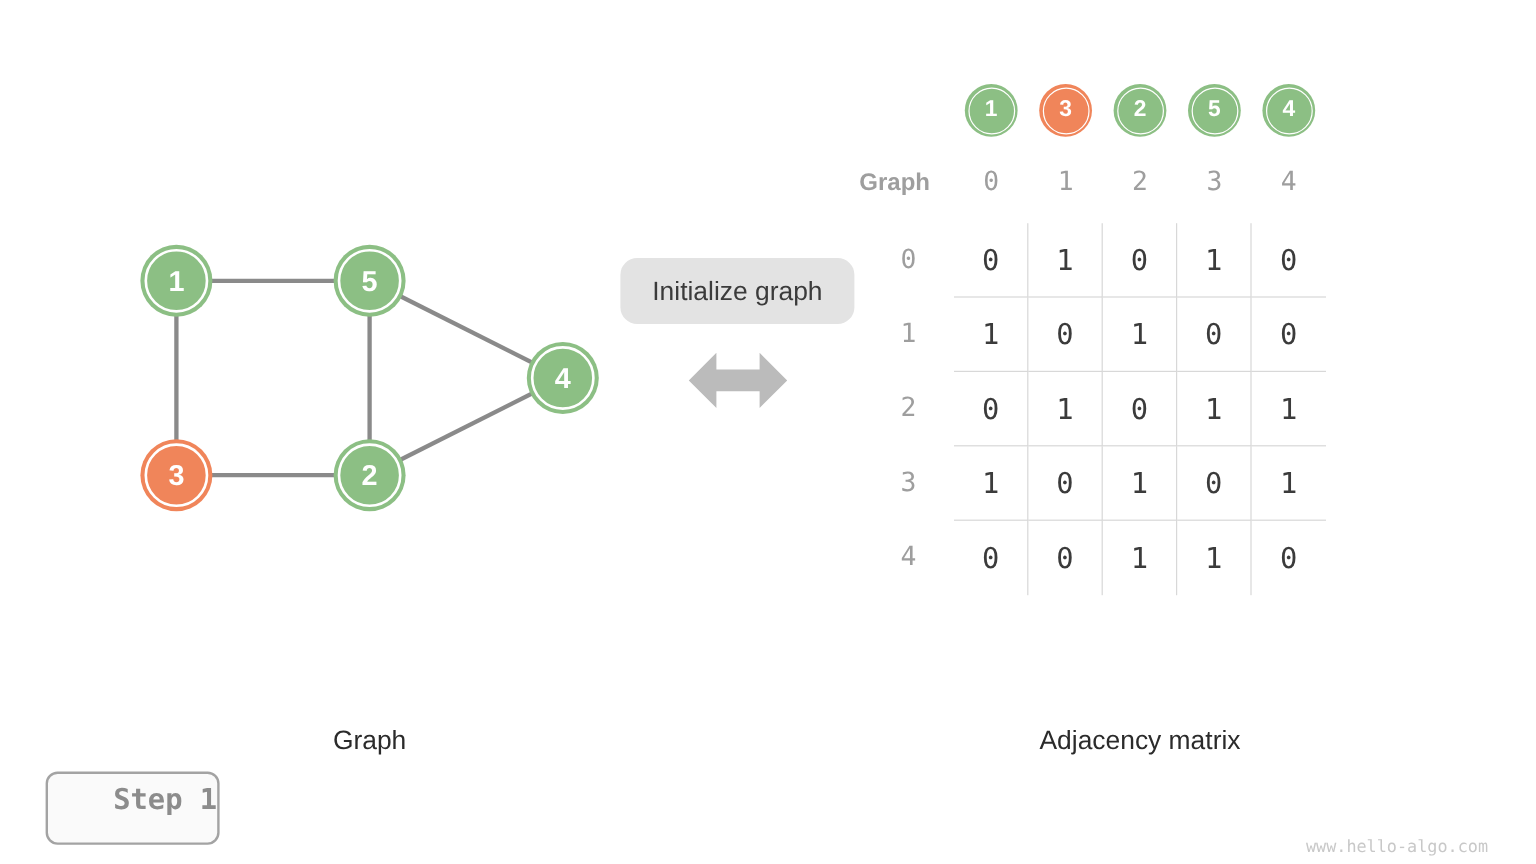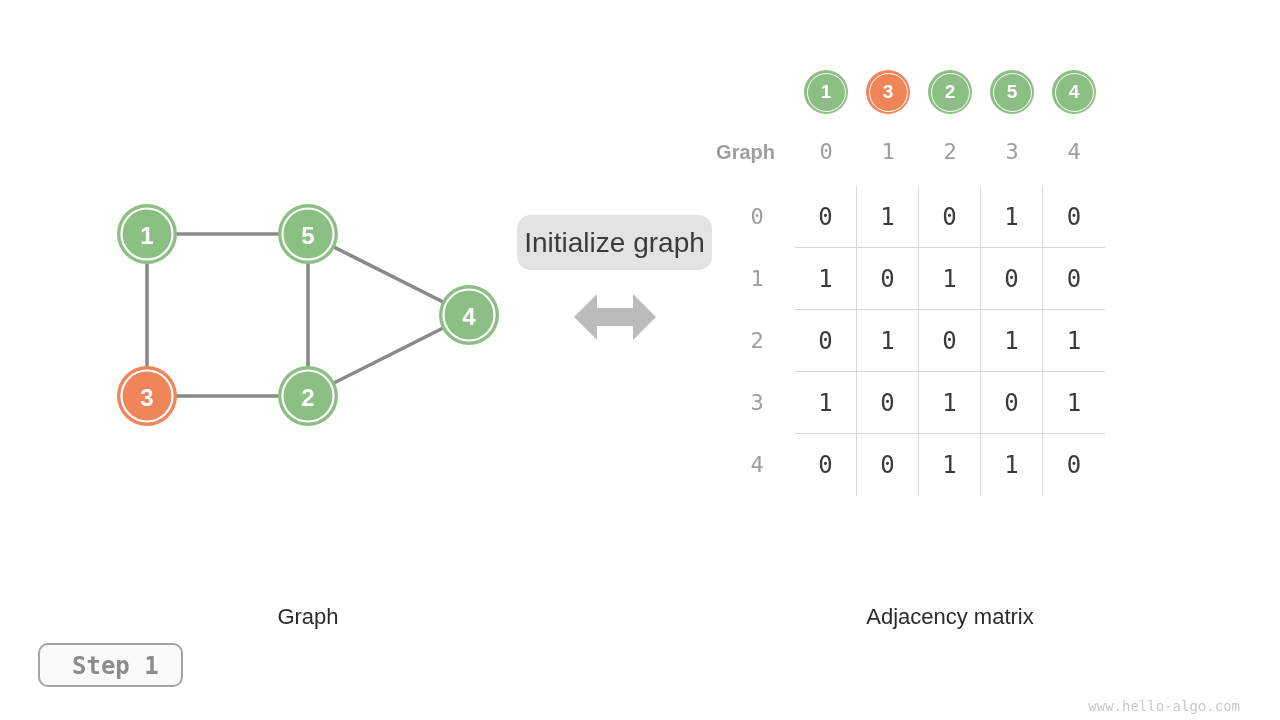--- a/index.html
+++ b/index.html
@@ -10,21 +10,21 @@
   
   #graph-svg{position:absolute;left:0;top:0;}
   .edge{stroke:var(--edge);stroke-width:3.6;}
   .node-ring{fill:none;stroke:#ffffff;stroke-width:2.2;}
   .node-num{fill:#ffffff;font-weight:bold;font-size:24px;
     font-family:"Liberation Sans",sans-serif;text-anchor:middle;dominant-baseline:central;}
   
   #init-pill{
     position:absolute;left:517px;top:215px;width:195px;height:55px;
     background:var(--pill-bg);border-radius:14px;color:var(--dark);
-    font-size:28px;line-height:55px;text-align:center;
+    font-size:22px;line-height:55px;text-align:center;
   }
   #arrow-svg{position:absolute;left:573px;top:290px;}
   #arrow-svg polygon{fill:var(--arrow);}
   
   .side-label{
     position:absolute;left:575px;width:200px;text-align:right;
     font-weight:bold;font-size:20px;line-height:24px;
   }
   #vertex-list-label{top:81px;color:var(--caption);}
   #index-label{top:140px;color:var(--muted);}
@@ -59,24 +59,24 @@
   .mcell.last-col{border-right:none;}
   .mcell.last-row{border-bottom:none;}
   
   .caption{
     position:absolute;top:603px;width:300px;text-align:center;
     color:var(--caption);font-size:22px;line-height:28px;
   }
   #graph-caption{left:158px;}
   #matrix-caption{left:800px;}
   #step-button{
-    position:absolute;left:38px;top:643px;width:145px;height:44px;box-sizing:border-box;
+    position:absolute;left:38px;top:643px;width:145px;height:61px;box-sizing:border-box;
     background:var(--step-bg);border:2px solid var(--step-border);border-radius:10px;
     color:var(--step-text);font-family:"DejaVu Sans Mono","Liberation Mono",monospace;
-    font-weight:bold;font-size:24px;line-height:43px;text-align:left;padding-left:32px;
+    font-weight:bold;font-size:24px;line-height:43px;text-align:right;padding-left:32px;
   }
   #watermark{
     position:absolute;left:1040px;top:678px;width:200px;text-align:right;
     color:var(--watermark);font-family:"DejaVu Sans Mono","Liberation Mono",monospace;font-size:14px;margin-top:20px;
   }
 </style>
 </head>
 <body>
 
 <div id="canvas" style="--edge: #8A8A8A; --muted: #9E9E9E; --dark: #3B3B3B; --grid-line: #D8D8D8; --pill-bg: #E3E3E3; --arrow: #BBBBBB; --step-border: #A3A3A3; --step-bg: #FAFAFA; --step-text: #8C8C8C; --watermark: #C8C8C8; --caption: #2B2B2B;">

